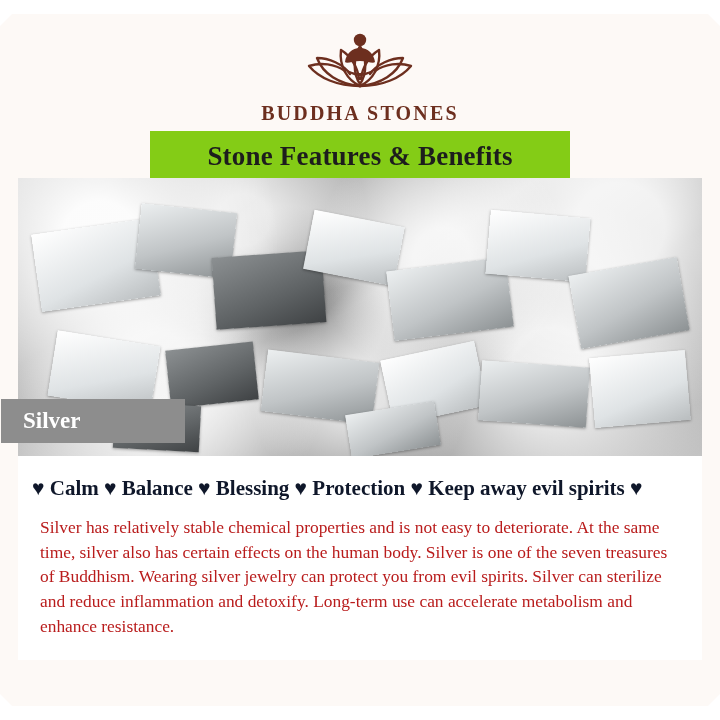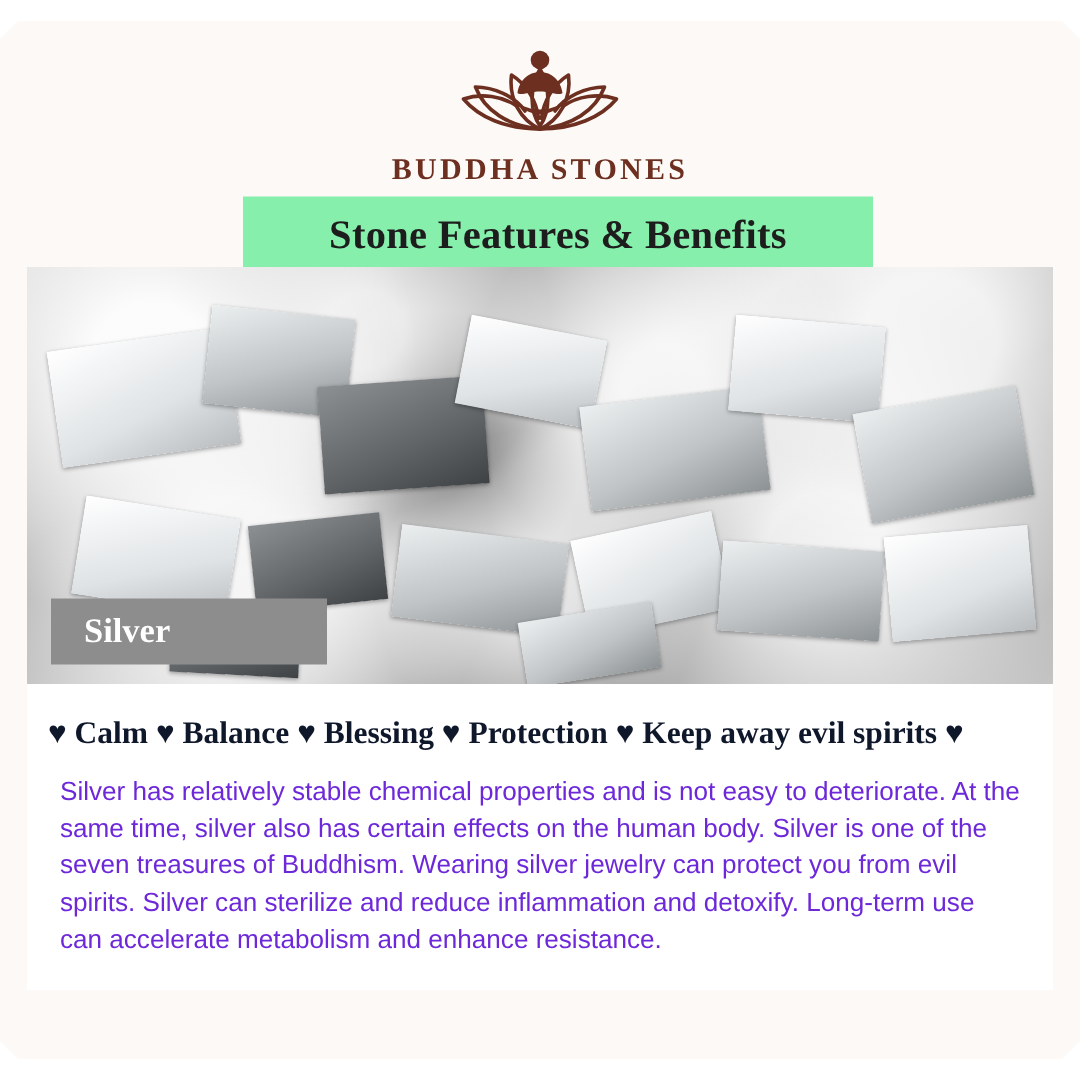--- a/index.html
+++ b/index.html
@@ -80,24 +80,24 @@
     font-size: 20px;
     letter-spacing: 2.2px;
     font-weight: bold;
     color: #6d2f1f;
   }
 
   
   .title-bar {
     position: absolute;
     top: 131px;
-    left: 162px;
+    left: 150px;
     width: 420px;
     height: 50px;
-    background: #86efac;
+    background: #84cc16;
     display: flex;
     align-items: center;
     justify-content: center;
   }
   .title-text {
     font-family: "Liberation Serif", serif;
     font-size: 27px;
     font-weight: bold;
     color: #1d1d1d;
     letter-spacing: 0.2px;
@@ -141,21 +141,21 @@
   .facet.dark {
     background: linear-gradient(160deg, #8c9092 0%, #5f6365 60%, #3f4244 100%);
   }
   .facet.light {
     background: linear-gradient(160deg, #ffffff 0%, #dfe3e5 60%, #b9bdbf 100%);
   }
 
   
   .stone-tag {
     position: absolute;
-    left: 34px;
+    left: 1px;
     top: 399px;
     width: 184px;
     height: 44px;
     background: #8d8d8d;
     display: flex;
     align-items: center;
   }
   .stone-tag-label {
     margin-left: 22px;
     font-family: "Liberation Serif", serif;
@@ -178,24 +178,24 @@
     padding: 0 14px;
     text-align: left;
     font-family: "Liberation Serif", serif;
     font-size: 21px;
     font-weight: bold;
     color: #0f172a;
     white-space: nowrap;
   }
   .description {
     margin: 14px 22px 0 22px;
-    font-family: Liberation Sans, sans-serif;
+    font-family: Liberation Serif, serif;
     font-size: 17.4px;
     line-height: 1.42;
-    color: #6d28d9;
+    color: #b91c1c;
     text-align: left;
   }
 </style>
 </head>
 <body>
 
 <div class="page">
 
   <div class="top-band"></div>
   <div class="bottom-band"></div>

